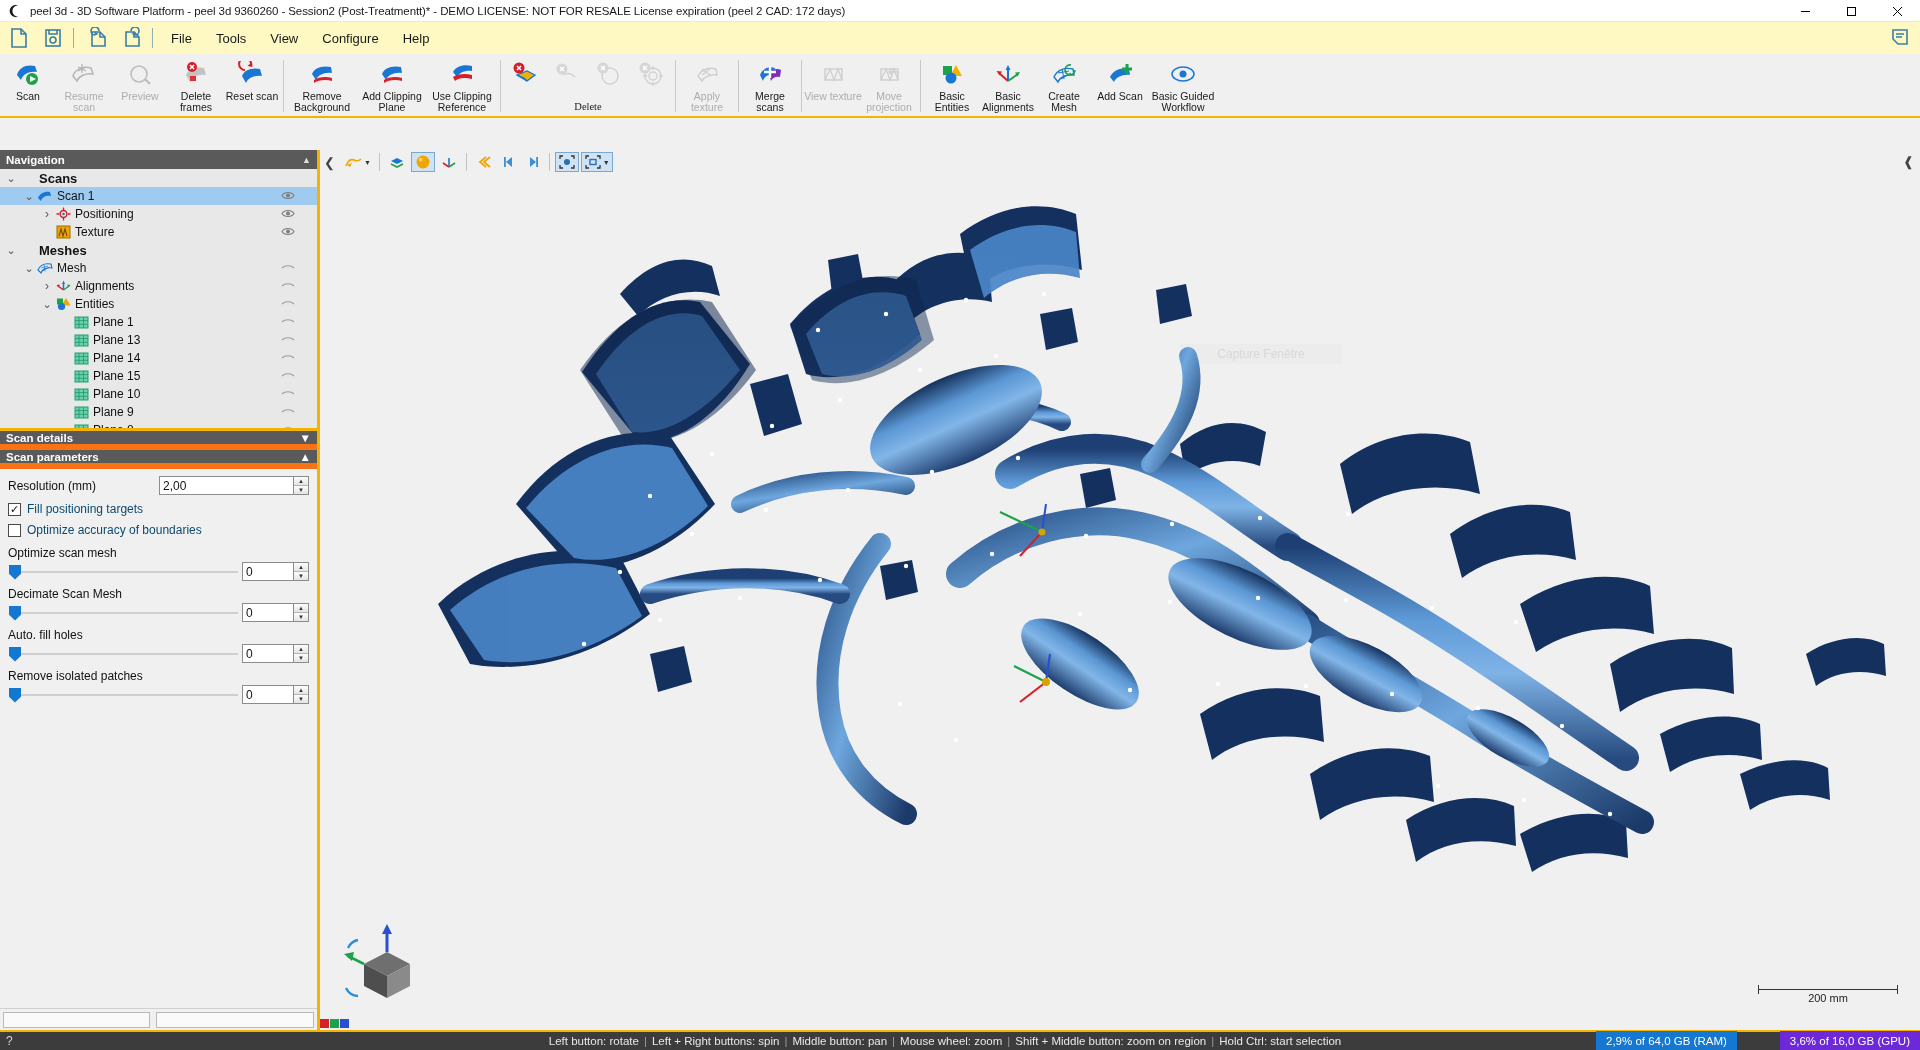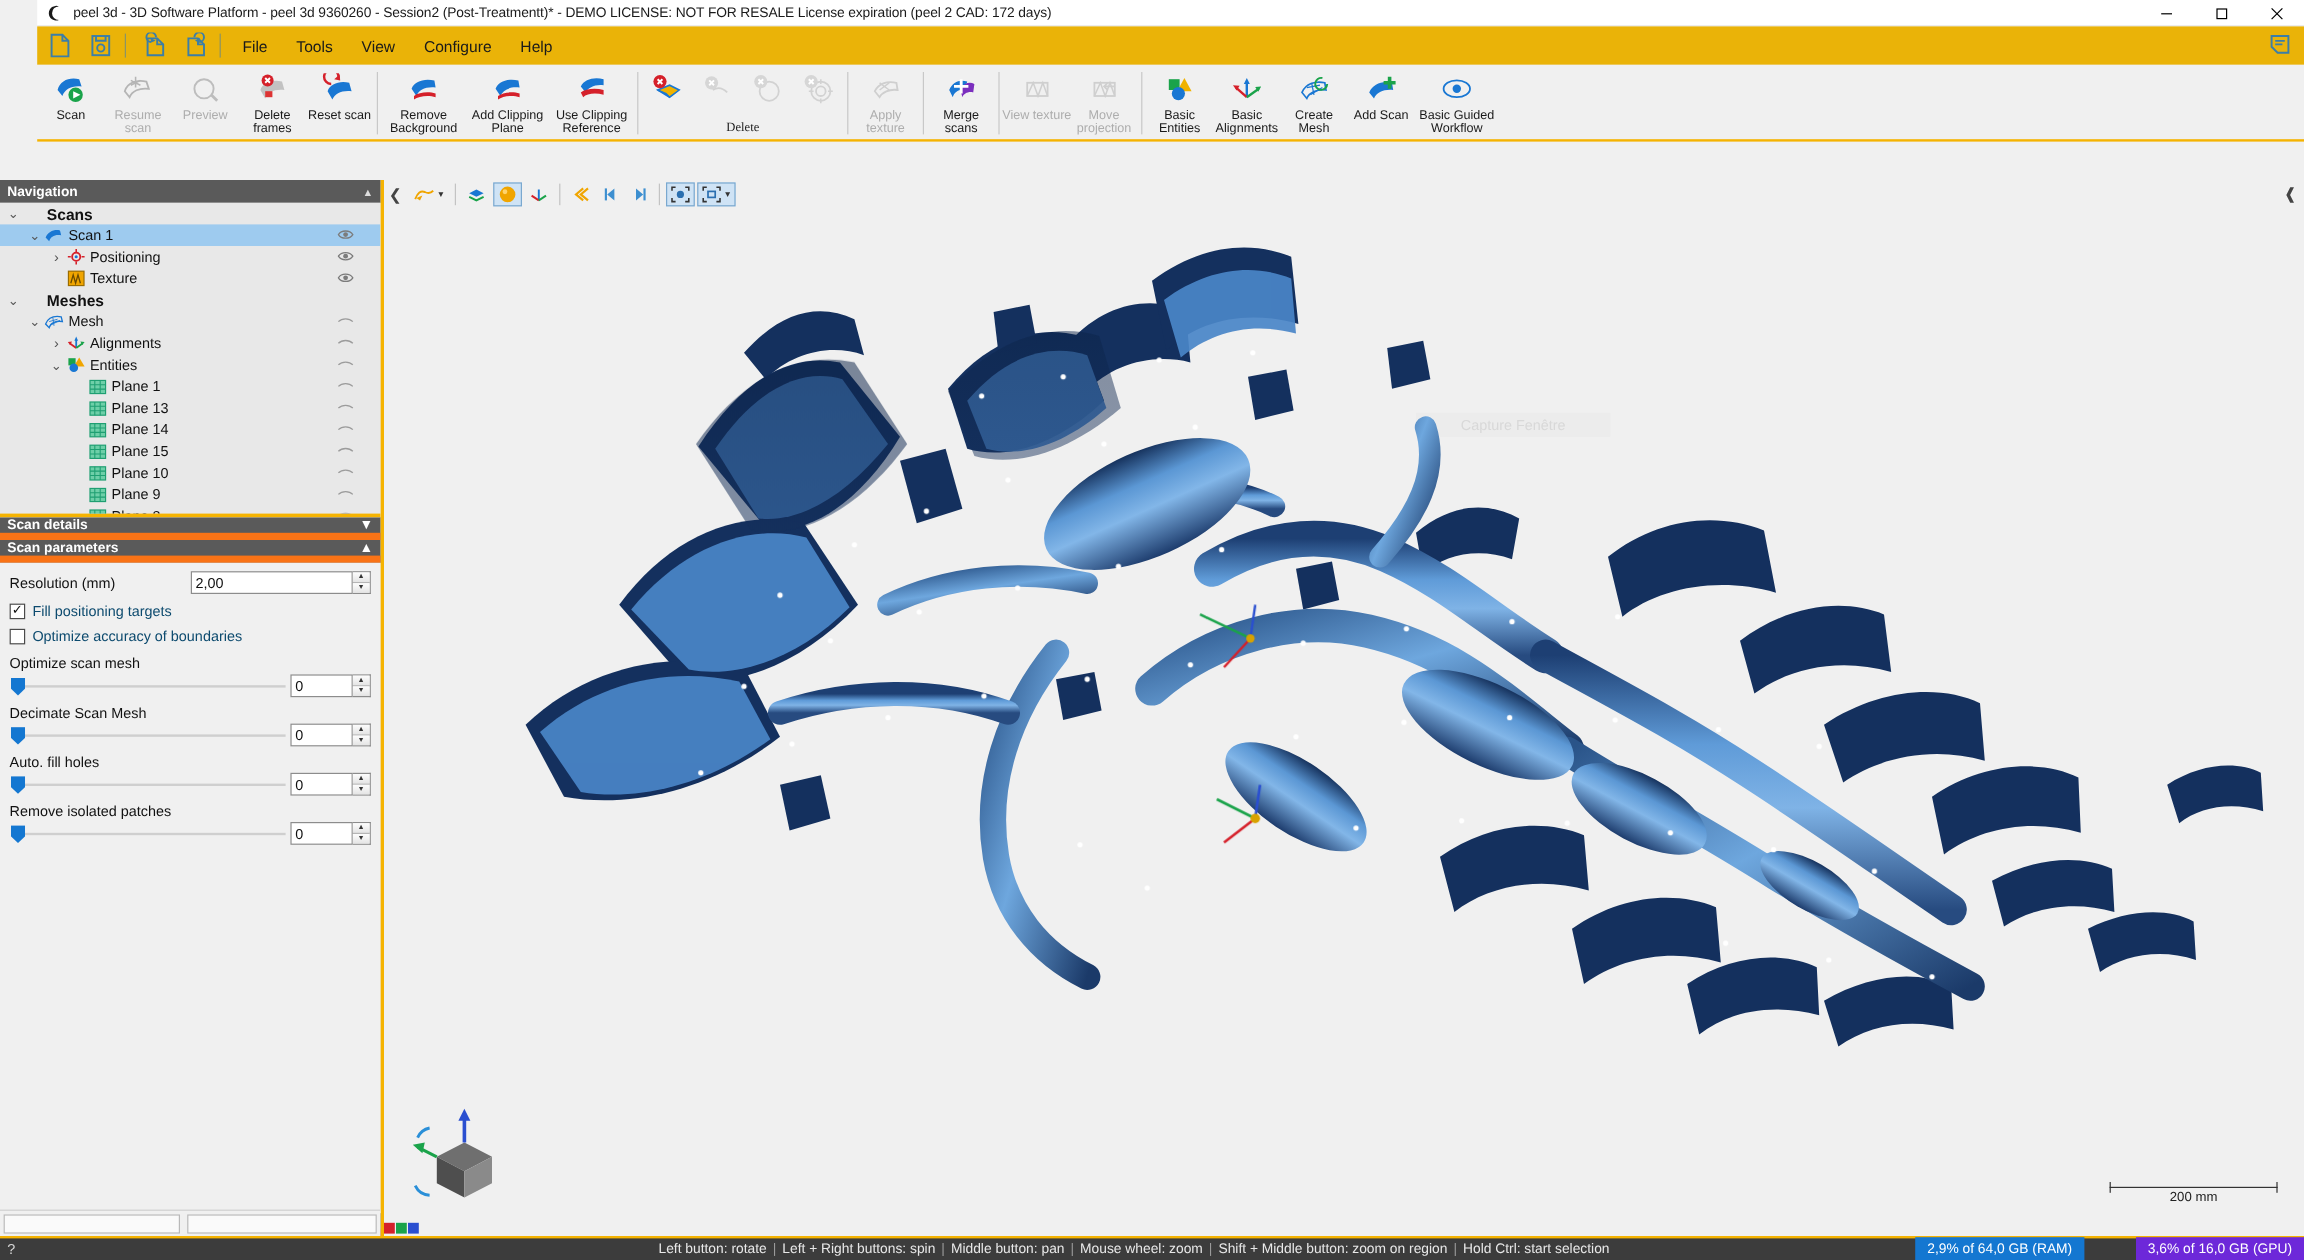--- a/index.html
+++ b/index.html
@@ -5,21 +5,21 @@
 <style>
   * { box-sizing: border-box; }
   html, body {
     margin: 0; padding: 0;
     width: 1920px; height: 1050px;
     overflow: hidden;
     font-family: "Liberation Sans", sans-serif;
     background: #f0f0f0;
     -webkit-font-smoothing: antialiased;
   }
-  #app { position: relative; width: 1920px; height: 1050px; padding-left: 31px; }
+  #app { position: relative; width: 1920px; height: 1050px; }
 
   
   .titlebar {
     height: 22px; background: #ffffff; display: flex; align-items: center;
     border-bottom: 1px solid #e8e8e8; position: relative;
   }
   .titlebar .app-logo {
     width: 22px; height: 22px; display: flex; align-items: center; justify-content: center;
     margin-left: 4px;
   }
@@ -28,21 +28,21 @@
     letter-spacing: -0.1px;
   }
   .win-ctrls { position: absolute; right: 0; top: 0; height: 22px; display: flex; }
   .win-btn {
     width: 46px; height: 22px; display: flex; align-items: center; justify-content: center;
     font-size: 11px; color: #000;
   }
 
   
   .menubar {
-    height: 32px; background: #eab308; display: flex; align-items: center;
+    height: 32px; background: #fef9c3; display: flex; align-items: center;
     position: relative;
   }
   .menubar .qicon {
     width: 30px; height: 28px; display: flex; align-items: center; justify-content: center;
     margin-left: 4px;
   }
   .qsep { width: 1px; height: 20px; background: #4a7fa5; margin: 0 5px; opacity: .6; }
   .menuitem {
     font-size: 13px; color: #1a1a1a; padding: 4px 11px; margin-left: 2px; cursor: default;
   }

